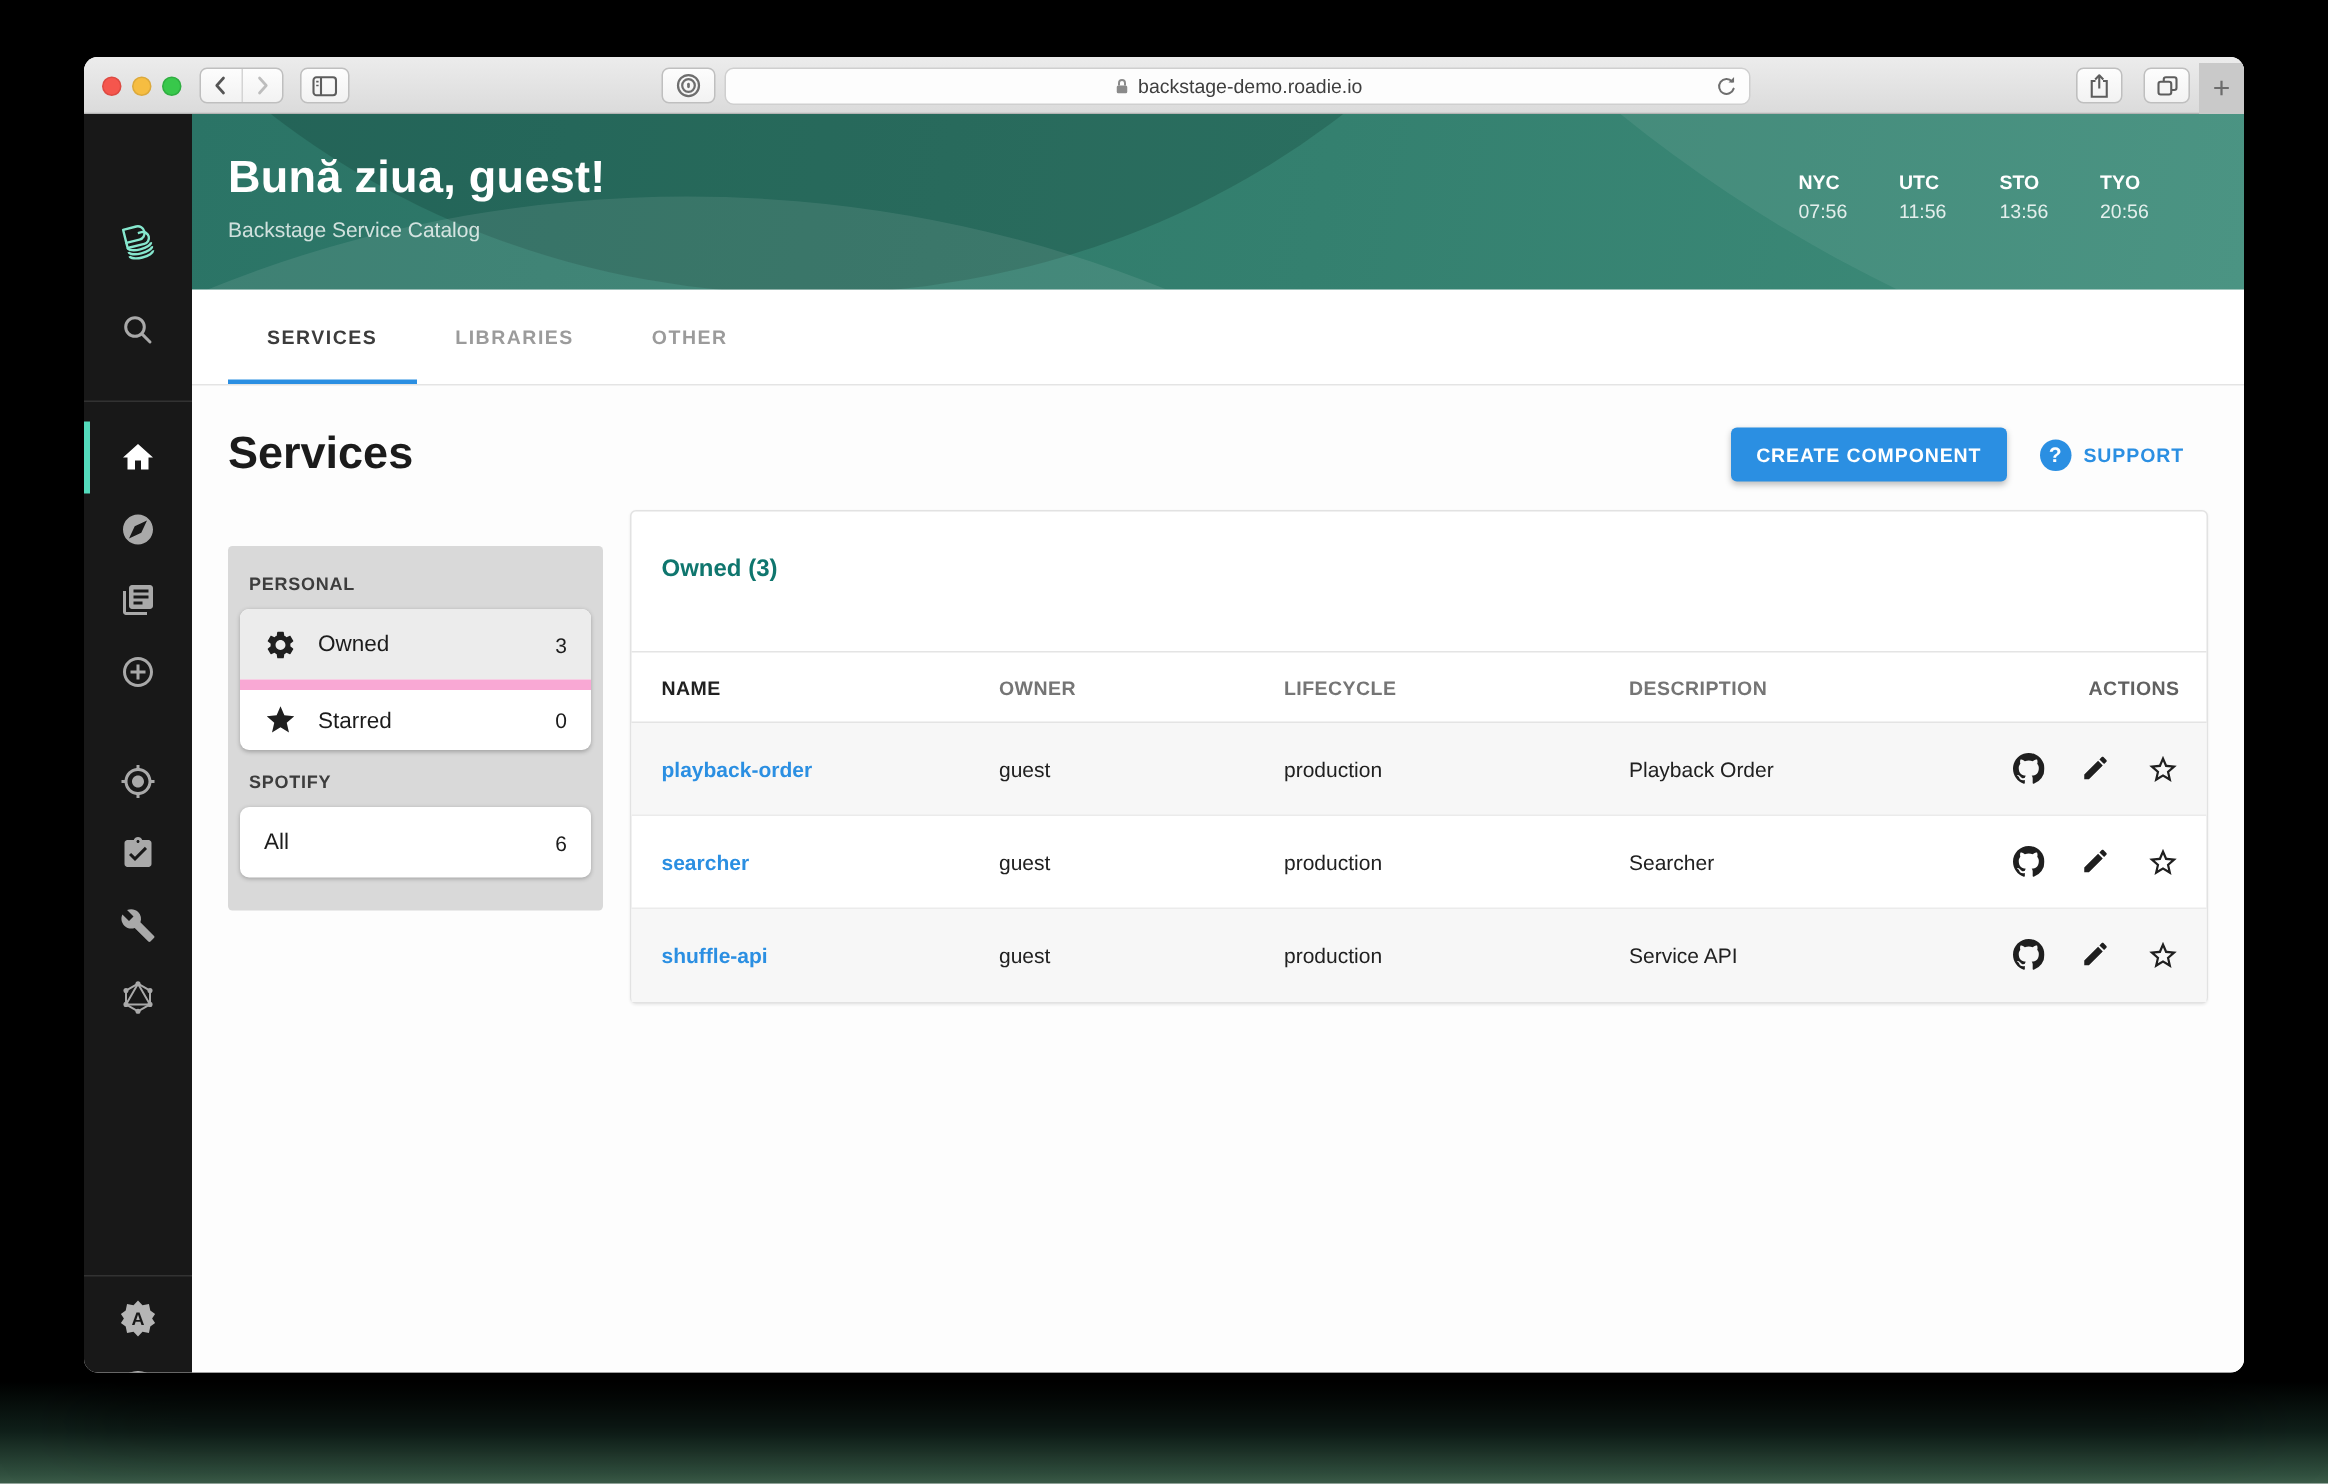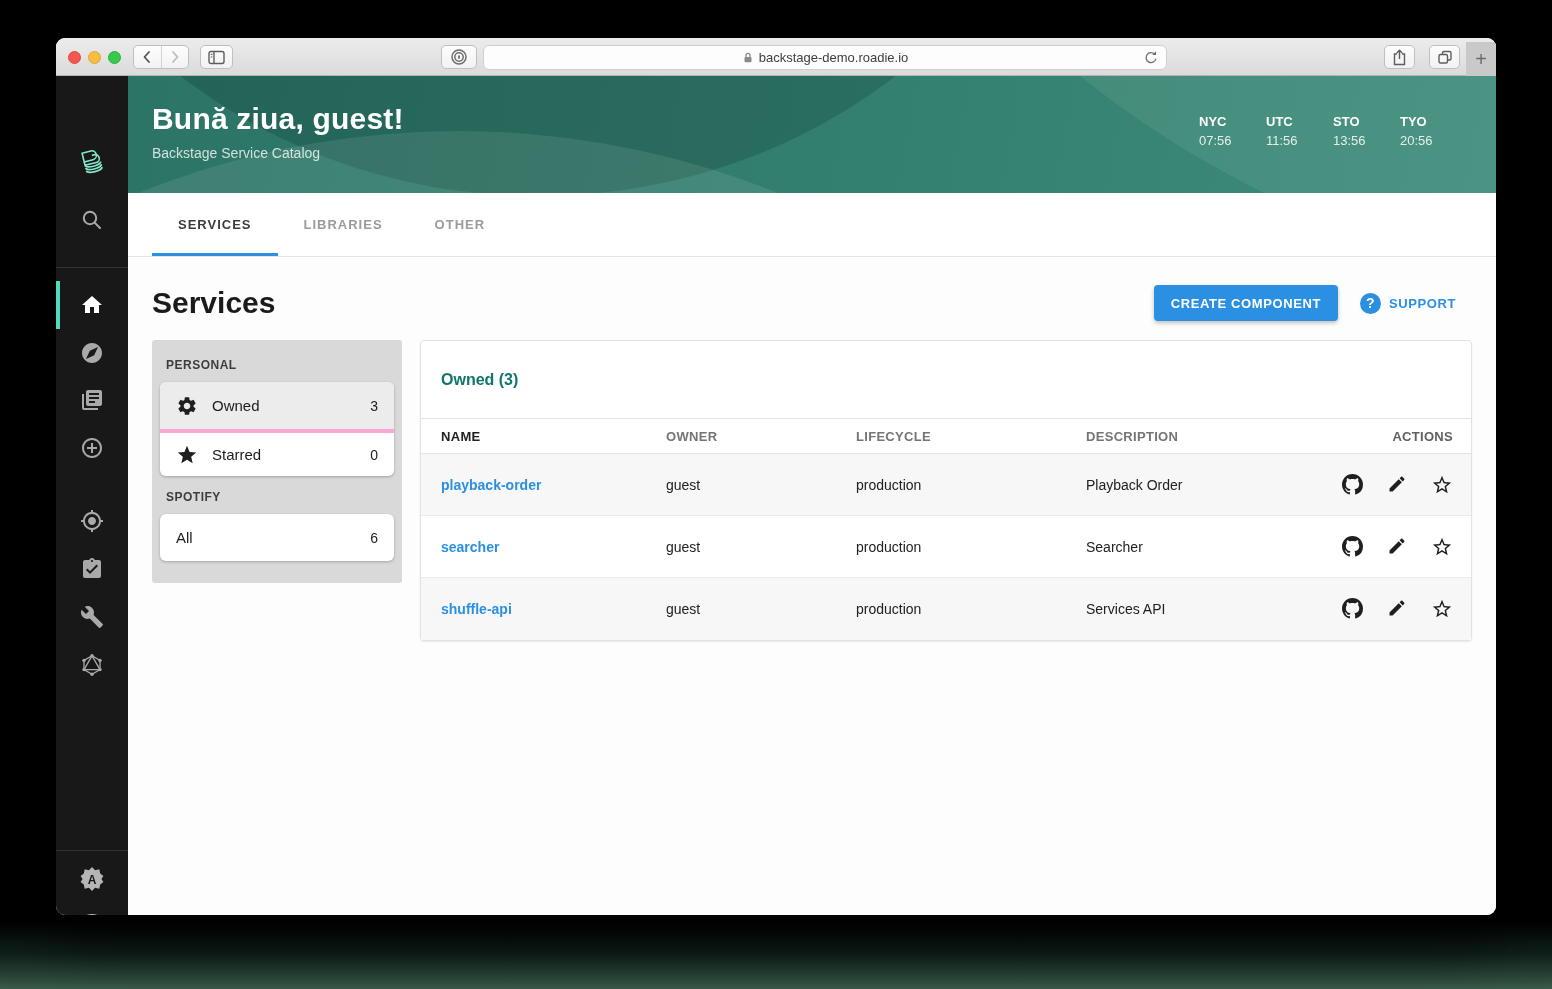--- a/index.html
+++ b/index.html
@@ -78,37 +78,37 @@
   .page-title { font-size:30px; font-weight:bold; color:#1b1b1b; flex:1; }
   .create-btn {
     height:36px; padding:0 17px; border:none; border-radius:4px; background:#2b8fe2; color:#fff;
     font-family:inherit; font-size:13px; font-weight:bold; letter-spacing:.6px; cursor:pointer;
     box-shadow:0 2px 4px rgba(0,0,0,.25);
   }
   .support { margin-left:22px; display:flex; align-items:center; gap:8px; color:#2b8fe2; font-size:13px; font-weight:bold; letter-spacing:.6px; cursor:pointer; background:none; border:none; font-family:inherit; }
   .qicon { width:21px; height:21px; border-radius:50%; background:#2b8fe2; color:#fff; font-size:14px; font-weight:bold; display:flex; align-items:center; justify-content:center; }
   
   .content { display:flex; align-items:flex-start; margin-top:15px; padding:0 24px; gap:18px; }
-  .filters { width:250px; flex:none; background:#d9d9d9; border-radius:3px; padding:10px 8px 16px; }
+  .filters { width:250px; flex:none; background:#d9d9d9; border-radius:3px; padding:10px 8px 16px;margin-top:24px; }
   .f-heading { font-size:12px; font-weight:bold; letter-spacing:.5px; color:#3d3d3d; margin:8px 6px 10px; }
   .f-card { background:#fff; border-radius:6px; box-shadow:0 1px 3px rgba(0,0,0,.25); overflow:hidden; margin-bottom:14px; }
   .f-item { height:47px; display:flex; align-items:center; padding:0 16px; gap:14px; font-size:15px; color:#1c1c1c; cursor:pointer; }
   .f-item.selected { background:#ececec; }
-  .f-item + .f-item { border-top:4px solid #f9a8d4; }
+  .f-item + .f-item { border-top:7px solid #f9a8d4; }
   .f-item .f-count { margin-left:auto; font-size:14px; color:#1c1c1c; }
   .f-item .ficon { color:#1f1f1f; display:flex; }
   
   .card { flex:1; background:#fff; border:1px solid #e2e2e2; border-radius:4px; box-shadow:0 1px 2px rgba(0,0,0,.08); }
   .card-head { height:77px; display:flex; align-items:center; padding:0 18px 0 20px; }
   .card-title { font-size:16px; font-weight:bold; color:#0f766e; flex:1; }
   .searchbox { width:262px; display:flex; align-items:center; gap:8px; border-bottom:1px solid #8f8f8f; padding-bottom:6px; }
   .searchbox input { border:none; outline:none; flex:1; font-family:inherit; font-size:16px; color:#333; background:transparent; }
   .searchbox input::placeholder { color:#9e9e9e; }
   .trow { display:grid; grid-template-columns:225px 190px 230px 1fr 150px; align-items:center; padding:0 18px 0 20px; }
-  .thead { height:36px; border-top:1px solid #e4e4e4; border-bottom:1px solid #e4e4e4; font-size:13px; font-weight:bold; letter-spacing:.3px; color:#757575; }
+  .thead { height:48px; border-top:1px solid #e4e4e4; border-bottom:1px solid #e4e4e4; font-size:13px; font-weight:bold; letter-spacing:.3px; color:#757575;margin-top:16px; }
   .thead .c-name { color:#212121; }
   .thead .c-actions { text-align:right; color:#616161; }
   .tbody-row { height:62px; border-bottom:1px solid #ebebeb; font-size:14px; color:#212121; }
   .tbody-row:nth-child(odd) { background:#f7f7f7; }
   .tbody-row:last-child { border-bottom:none; }
   .name-link { color:#2b8fe2; font-weight:bold; text-decoration:none; font-size:14px; cursor:pointer; }
   .actions { display:flex; justify-content:flex-end; gap:24px; color:#1f1f1f; }
   .actions .abtn { background:none; border:none; padding:0; cursor:pointer; color:#1f1f1f; display:flex; }
   .icon svg { display:block; }
 </style>
@@ -446,21 +446,21 @@
                     <svg width="22" height="22" viewBox="0 0 24 24">
                       <path d="M22 9.24l-7.19-.62L12 2 9.19 8.63 2 9.24l5.46 4.73L5.82 21 12 17.27 18.18 21l-1.63-7.03L22 9.24zM12 15.4l-3.76 2.27 1-4.28-3.32-2.88 4.38-.38L12 6.1l1.71 4.04 4.38.38-3.32 2.88 1 4.28L12 15.4z" fill="currentColor"></path>
                     </svg>
                   </button>
               </div>
             </div>
             <div class="trow tbody-row">
               <div><a class="name-link">shuffle-api</a></div>
               <div>guest</div>
               <div>production</div>
-              <div>Services API</div>
+              <div>Service API</div>
               <div class="actions">
                 <button class="abtn icon">
                     <svg width="21" height="21" viewBox="0 0 16 16">
                       <path d="M8 0C3.58 0 0 3.58 0 8c0 3.54 2.29 6.53 5.47 7.59.4.07.55-.17.55-.38 0-.19-.01-.82-.01-1.49-2.01.37-2.53-.49-2.69-.94-.09-.23-.48-.94-.82-1.13-.28-.15-.68-.52-.01-.53.63-.01 1.08.58 1.23.82.72 1.21 1.87.87 2.33.66.07-.52.28-.87.51-1.07-1.78-.2-3.64-.89-3.64-3.95 0-.87.31-1.59.82-2.15-.08-.2-.36-1.02.08-2.12 0 0 .67-.21 2.2.82.64-.18 1.32-.27 2-.27s1.36.09 2 .27c1.53-1.04 2.2-.82 2.2-.82.44 1.1.16 1.92.08 2.12.51.56.82 1.27.82 2.15 0 3.07-1.87 3.75-3.65 3.95.29.25.54.73.54 1.48 0 1.07-.01 1.93-.01 2.2 0 .21.15.46.55.38A8.01 8.01 0 0 0 16 8c0-4.42-3.58-8-8-8z" fill="currentColor"></path>
                     </svg>
                   </button>
                 <button class="abtn icon">
                     <svg width="20" height="20" viewBox="0 0 24 24">
                       <path d="M3 17.25V21h3.75L17.81 9.94l-3.75-3.75L3 17.25zM20.71 7.04c.39-.39.39-1.02 0-1.41l-2.34-2.34c-.39-.39-1.02-.39-1.41 0l-1.83 1.83 3.75 3.75 1.83-1.83z" fill="currentColor"></path>
                     </svg>

